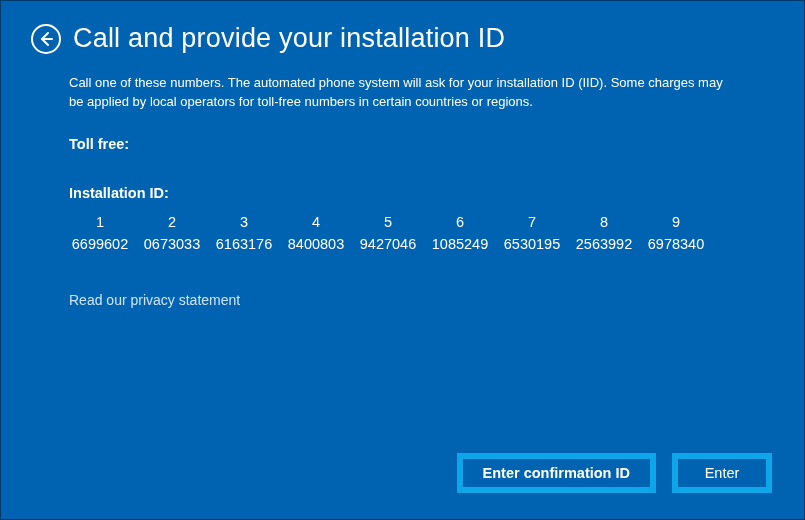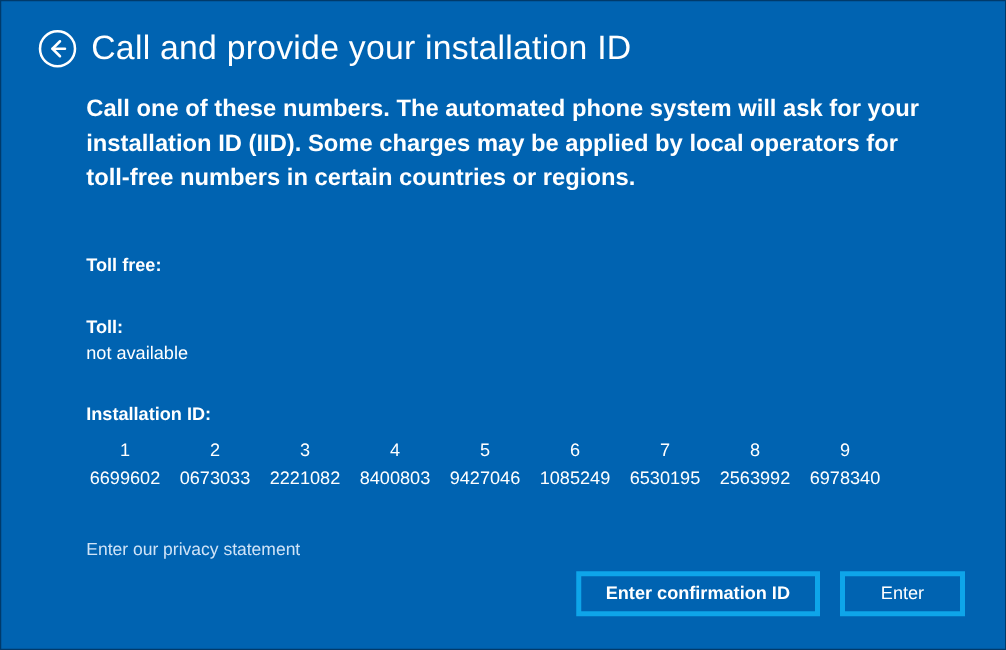--- a/index.html
+++ b/index.html
@@ -33,24 +33,24 @@
     .back-btn svg { width: 16px; height: 16px; }
     .title {
       font-size: 27px;
       font-weight: 300;
       letter-spacing: 0.2px;
     }
     .content {
       padding: 10px 68px 0 68px;
     }
     .intro {
-      font-size: 19px;
+      font-size: 13px;
       line-height: 1.45;
-      margin-bottom: 46px;
-      font-weight: 700;
+      margin-bottom: 22px;
+      font-weight: 400;
     }
     .section { margin-bottom: 28px; }
     .section-label {
       font-weight: 600;
       font-size: 14.5px;
       line-height: 1.45;
     }
     .section-value {
       font-size: 14.5px;
       line-height: 1.45;
@@ -82,21 +82,21 @@
       margin-top: 12px;
     }
     .footer {
       position: absolute;
       bottom: 26px;
       right: 32px;
       display: flex;
       gap: 16px;
     }
     .btn {
-      border: 4px solid #0ea5e9;
+      border: 6px solid #0ea5e9;
       background: transparent;
       color: #ffffff;
       font-size: 14.5px;
       font-family: inherit;
       padding: 6px 18px;
       min-width: 100px;
       cursor: pointer;
     }
     .btn-primary {
       padding: 6px 20px;
@@ -116,39 +116,35 @@
   <h1 class="title">Call and provide your installation ID</h1>
 </div>
 
 <div class="content">
   <p class="intro">Call one of these numbers. The automated phone system will ask for your installation ID (IID). Some charges may be applied by local operators for toll-free numbers in certain countries or regions.</p>
 
   <div class="section">
     <div class="section-label">Toll free:</div>
   </div>
 
-  <div class="section">
-    <div class="section-label">Toll:</div>
-    <div class="section-value">not available</div>
-  </div>
 
   <div class="iid-section">
     <div class="section-label">Installation ID:</div>
     <div class="iid-table" id="iid-table">
         <div class="iid-col">
           <div class="iid-head">1</div>
           <div class="iid-val">6699602</div>
         </div>
         <div class="iid-col">
           <div class="iid-head">2</div>
           <div class="iid-val">0673033</div>
         </div>
         <div class="iid-col">
           <div class="iid-head">3</div>
-          <div class="iid-val">2221082</div>
+          <div class="iid-val">6163176</div>
         </div>
         <div class="iid-col">
           <div class="iid-head">4</div>
           <div class="iid-val">8400803</div>
         </div>
         <div class="iid-col">
           <div class="iid-head">5</div>
           <div class="iid-val">9427046</div>
         </div>
         <div class="iid-col">
@@ -163,19 +159,19 @@
           <div class="iid-head">8</div>
           <div class="iid-val">2563992</div>
         </div>
         <div class="iid-col">
           <div class="iid-head">9</div>
           <div class="iid-val">6978340</div>
         </div>
       </div>
   </div>
 
-  <span class="privacy-link">Enter our privacy statement</span>
+  <span class="privacy-link">Read our privacy statement</span>
 </div>
 
 <div class="footer">
   <button class="btn btn-primary">Enter confirmation ID</button>
   <button class="btn">Enter</button>
 </div>
 
 </body></html>

